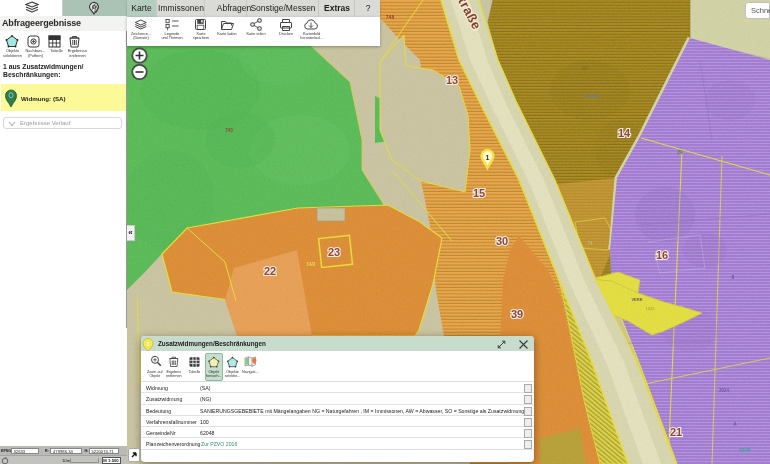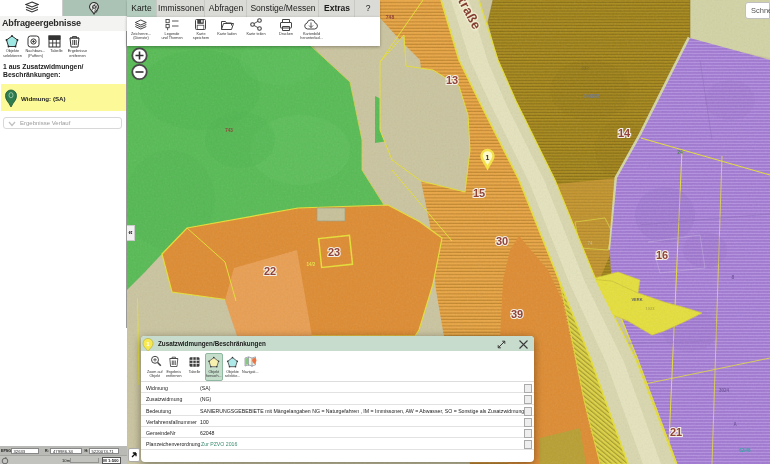--- a/index.html
+++ b/index.html
@@ -215,21 +215,21 @@
   <svg class="abs" style="left:4px;top:3px" width="8" height="6">
           <path d="M1 1 L4 4.5 7 1" fill="none" stroke="#c0c0c0" stroke-width="1.2"></path>
         </svg>
   <div class="abs" style="left:16px;top:2.4px;font-size:6px;color:#9a9a9a;">Ergebnisse Verlauf</div>
  </div>
 </div>
 
 <div class="abs" style="left:127px;top:0;width:253px;height:17px;background:#dadad6;box-shadow:0 1px 2px rgba(0,0,0,0.25);font-size:8.5px;color:#1a1a1a;">
  <div class="abs" style="left:0;top:0;height:17px;width:29px;background:#b5cdbf;line-height:17px;text-align:center;">Karte</div>
  <div class="abs" style="left:29px;top:0;height:17px;width:48px;line-height:17px;text-align:center;border-left:1px solid #c8c8c4;">Immissonen</div>
- <div class="abs" style="left:77px;top:0;height:17px;width:42px;line-height:17px;text-align:center;border-left:1px solid #c8c8c4;">Abfragen</div>
+ <div class="abs" style="left:77px;top:0;height:17px;width:42px;line-height:17px;text-align:center;border-left:1px solid #c8c8c4;padding-left:8px;">Abfragen</div>
  <div class="abs" style="left:119px;top:0;height:17px;width:72px;line-height:17px;text-align:center;border-left:1px solid #c8c8c4;">Sonstige/Messen</div>
  <div class="abs" style="left:191px;top:0;height:17px;width:36px;line-height:17px;text-align:center;border-left:1px solid #c8c8c4;font-weight:bold;">Extras</div>
  <div class="abs" style="left:227px;top:0;height:17px;width:26px;line-height:17px;text-align:center;border-left:1px solid #c8c8c4;">?</div>
 </div>
 
 <div class="abs" style="left:127px;top:17px;width:253px;height:29px;background:#fff;box-shadow:0 1px 3px rgba(0,0,0,0.3);">
  <svg class="abs" style="left:0;top:0" width="253" height="29" viewBox="0 0 253 29">
   <g stroke="#444" fill="none" stroke-width="1">
 
    <path d="M13.8 3 L19.3 5.5 13.8 8 8.3 5.5 Z M8.3 7.5 L13.8 10 19.3 7.5 M8.3 9.5 L13.8 12 19.3 9.5"></path>

